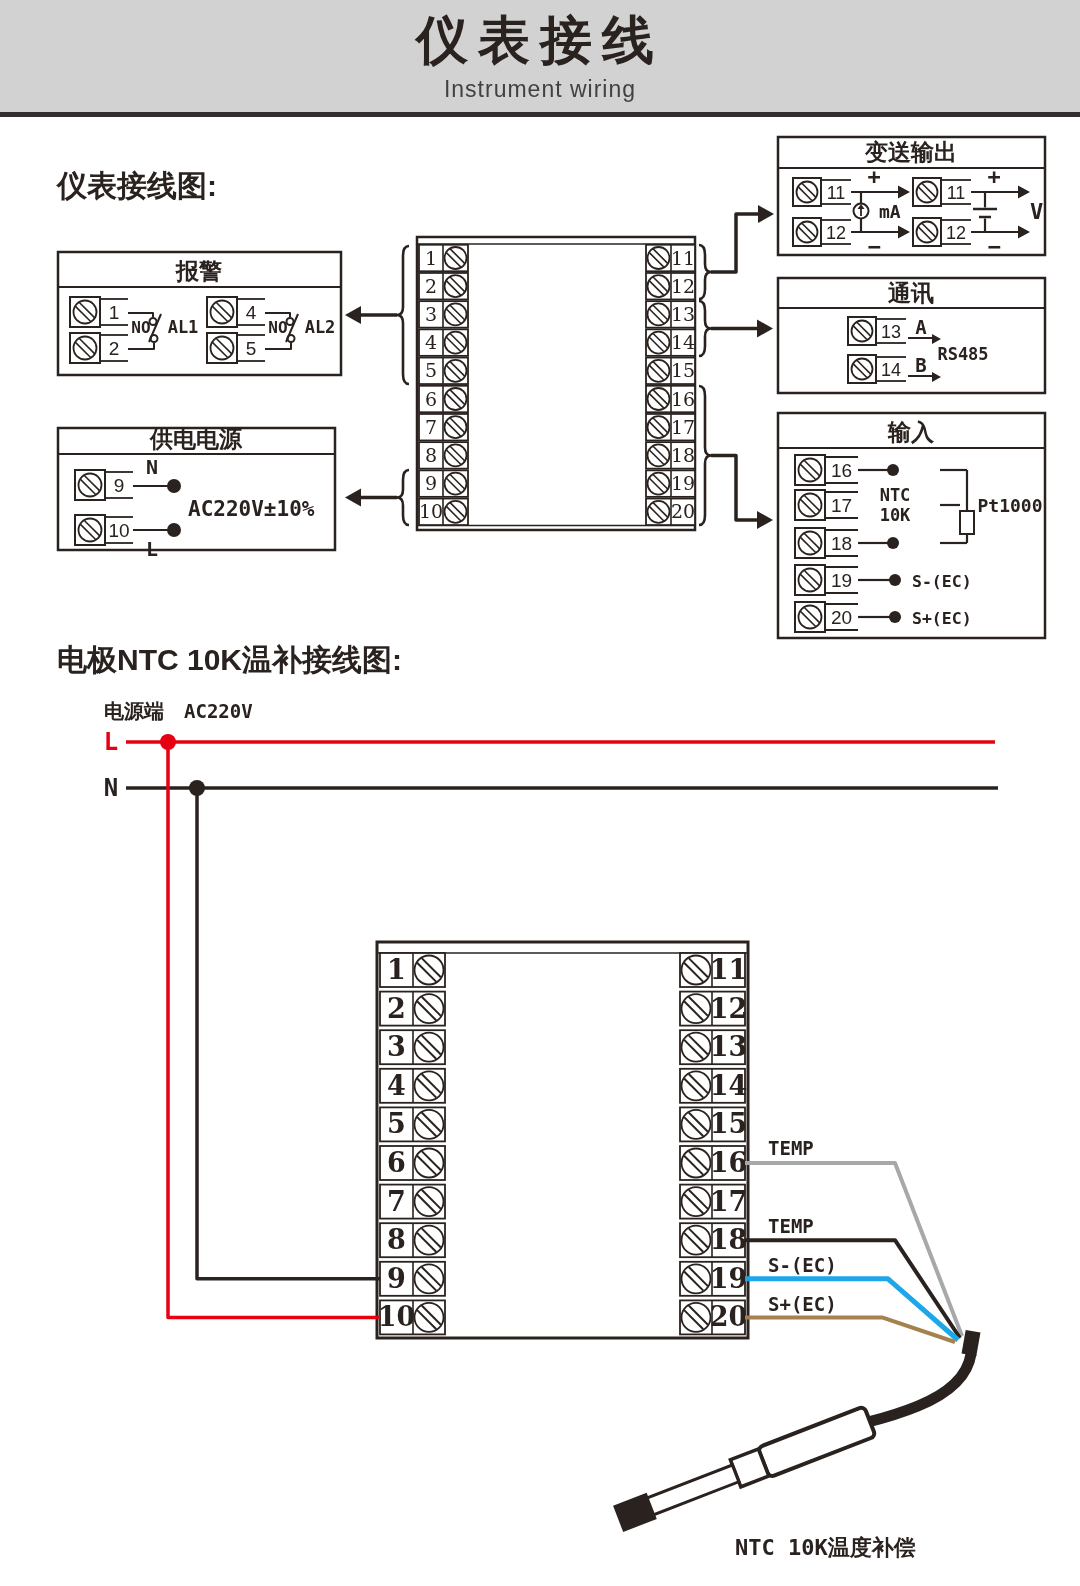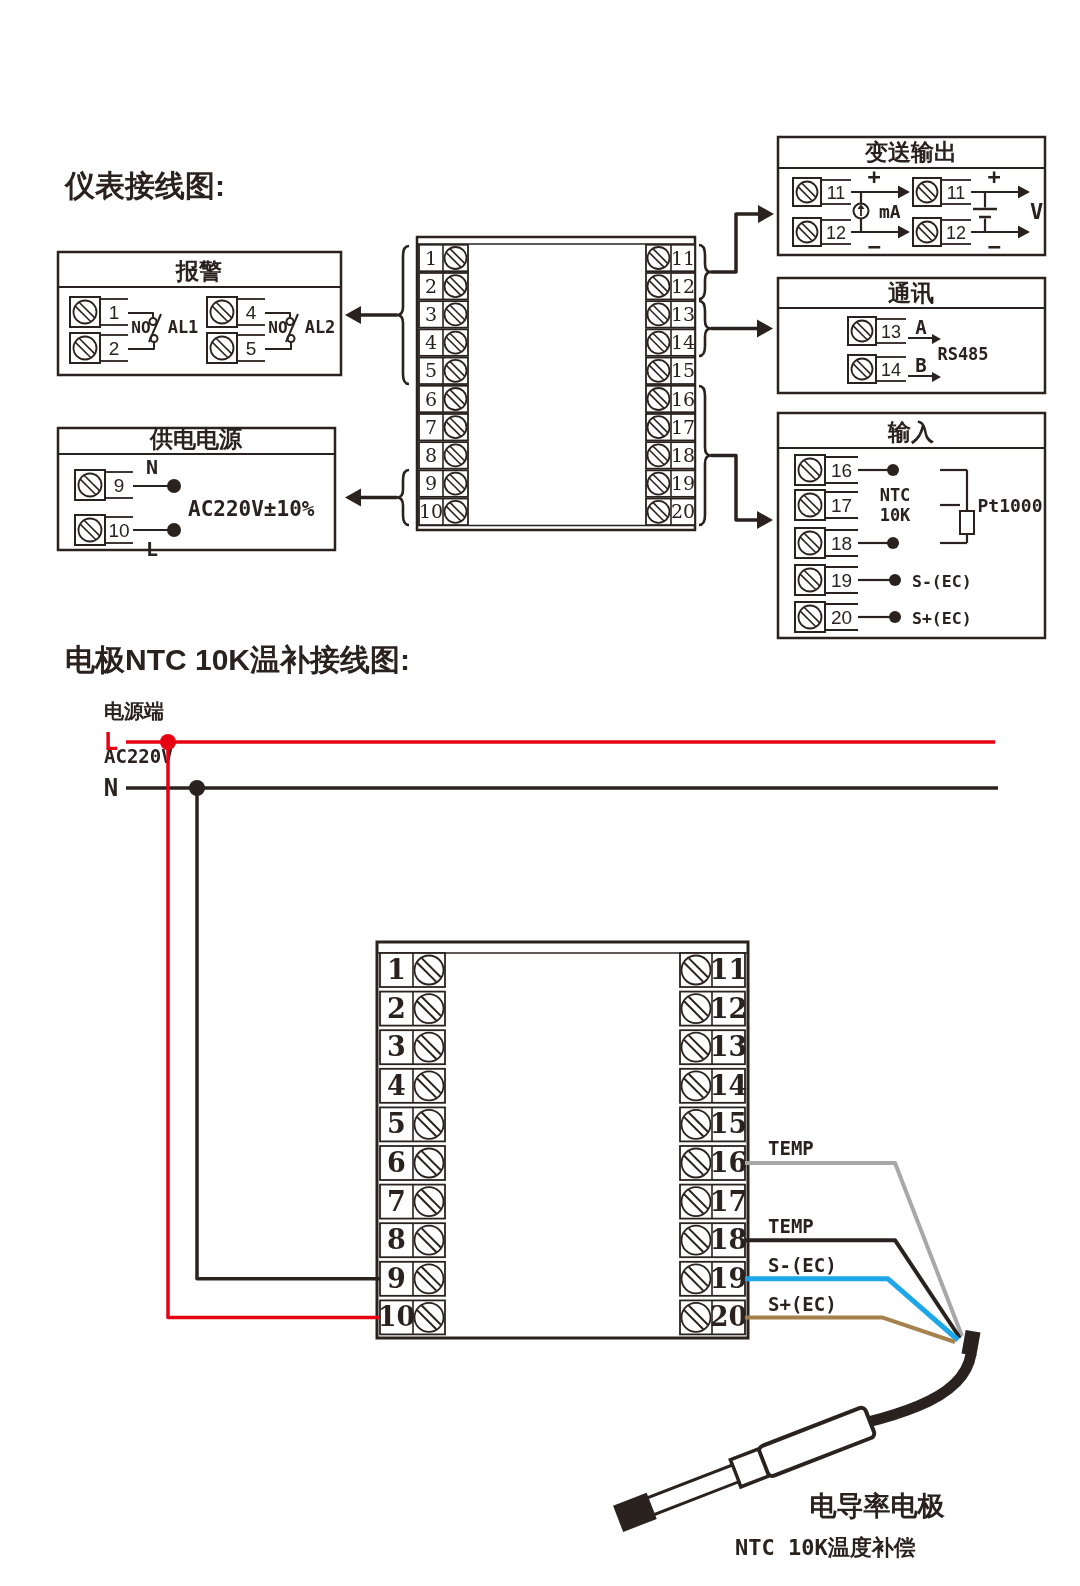--- a/index.html
+++ b/index.html
@@ -3,38 +3,42 @@
 <meta charset="utf-8">
 <style>
   html,body{margin:0;padding:0;background:#fff;}
   .page{position:relative;width:1080px;height:1586px;background:#fff;overflow:hidden;
         font-family:"Liberation Sans","DejaVu Sans",sans-serif;color:#2a221f;}
   .hdr{position:absolute;left:0;top:0;width:1080px;height:112px;background:#d2d2d2;
        border-bottom:5px solid #332d2d;text-align:center;}
   .hdr .t{font-size:52px;font-weight:bold;letter-spacing:10px;padding-top:6px;}
   .hdr .s{font-size:23px;color:#434040;margin-top:0px;letter-spacing:1px;}
   .abs{position:absolute;}
-  .seclbl{font-size:30px;font-weight:bold;margin-left:8px;}
+  .seclbl{font-size:30px;font-weight:bold;}
   .pwrline{display:flex;gap:20px;align-items:baseline;}
   .pwrline .cjk{font-size:20px;font-weight:bold;}
   .pwrline .v{font-family:"DejaVu Sans Mono",monospace;font-size:19px;font-weight:bold;text-align:center;}
   .elbl{width:250px;text-align:center;font-size:27px;font-weight:bold;}
   .eslbl{width:300px;text-align:left;font-size:22px;font-weight:bold;
          font-family:"DejaVu Sans Mono","Liberation Sans",monospace;}
   svg text{user-select:none;}
 </style>
 </head>
 <body>
 
 <div class="page">
+  <div class="hdr">
+    <div class="t">仪表接线</div>
+    <div class="s">Instrument wiring</div>
+  </div>
 
   <div class="abs seclbl" style="left:57px;top:166px;">仪表接线图:</div>
   <div class="abs seclbl" style="left:57px;top:640px;">电极NTC 10K温补接线图:</div>
 
-  <div class="abs pwrline" style="left:104px;top:698px;flex-direction:column;">
+  <div class="abs pwrline" style="left:104px;top:698px;">
     <span class="cjk">电源端</span>
     <span class="v">AC220V</span>
   </div>
 
   <svg id="diagram" class="abs" style="left:0;top:0;" width="1080" height="1586" viewBox="0 0 1080 1586">
       <g>
         <rect x="417" y="237" width="278" height="293" fill="#fff" stroke="#2a221f" stroke-width="2.5"></rect>
         <line x1="418" y1="244" x2="694" y2="244" stroke="#2a221f" stroke-width="1.6"></line>
         <line x1="418" y1="525.5" x2="694" y2="525.5" stroke="#2a221f" stroke-width="1.6"></line>
         <g>
@@ -777,15 +781,14 @@
         <path d="M971,1354 C968,1374 952,1392 918,1406 C901,1413 884,1418 868,1422" fill="none" stroke="#2a221f" stroke-width="11" stroke-linejoin="round"></path>
         <g transform="translate(868,1422) rotate(158.8)">
           <rect x="-2" y="-16" width="114" height="32" rx="5" fill="#fff" stroke="#2a221f" stroke-width="4"></rect>
           <rect x="112" y="-14.5" width="30" height="29" fill="#fff" stroke="#2a221f" stroke-width="3.5"></rect>
           <rect x="142" y="-9" width="94" height="18" fill="#fff" stroke="#2a221f" stroke-width="3"></rect>
           <rect x="232" y="-14" width="36" height="28" fill="#2a221f"></rect>
         </g>
       </g>
     </svg>
 
-  <div class="abs elbl" style="left:752px;top:1488px;">电导率电极</div>
   <div class="abs eslbl" style="left:735px;top:1533px;">NTC 10K温度补偿</div>
 </div>
 
 </body></html>

